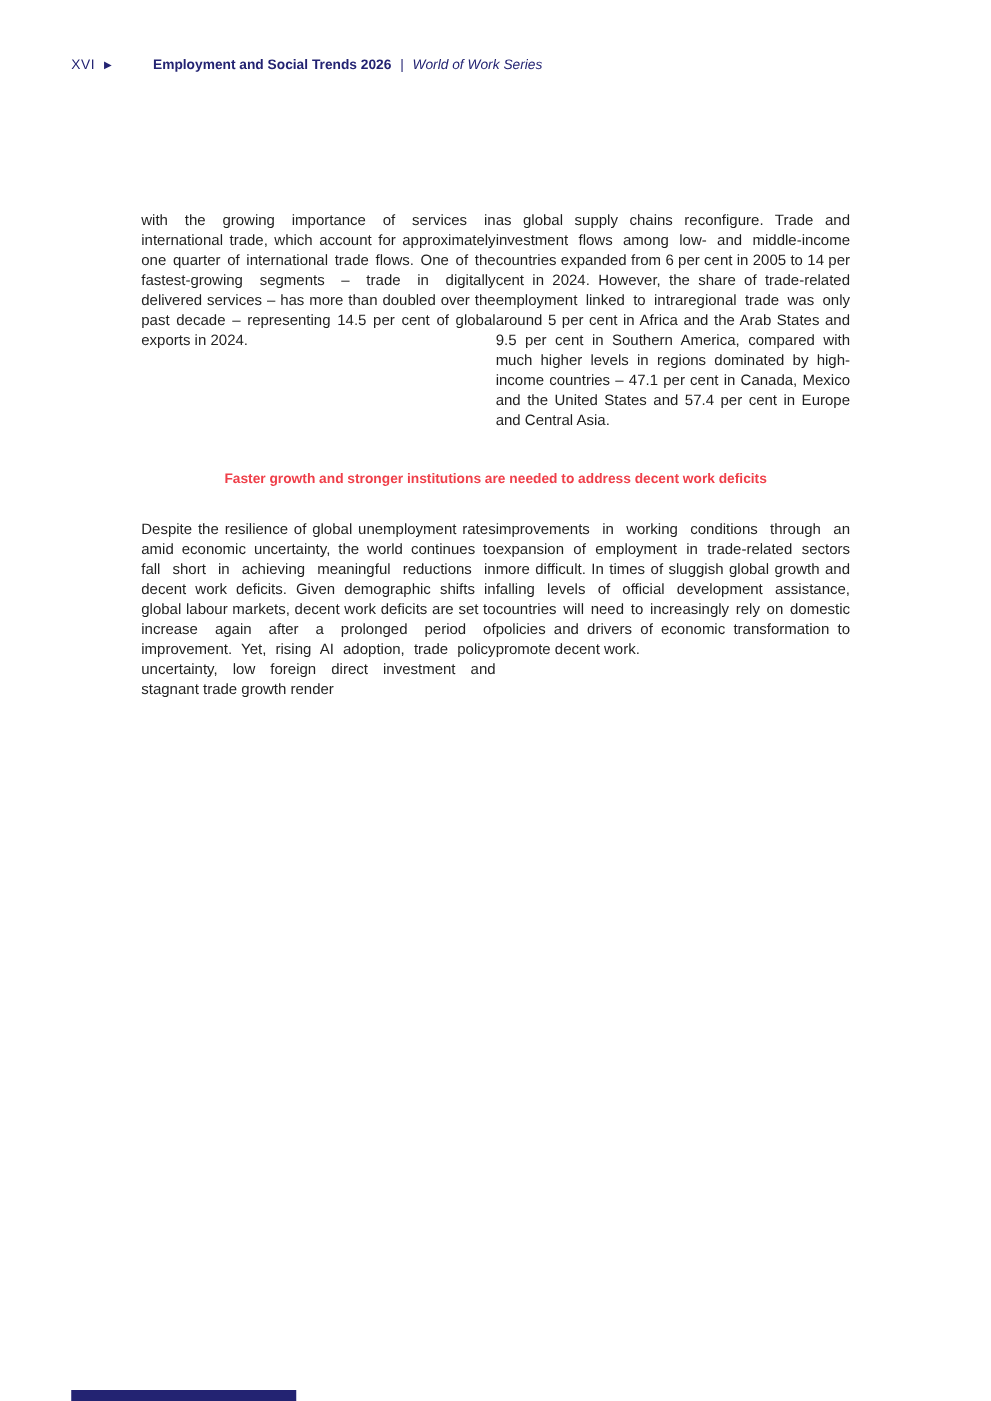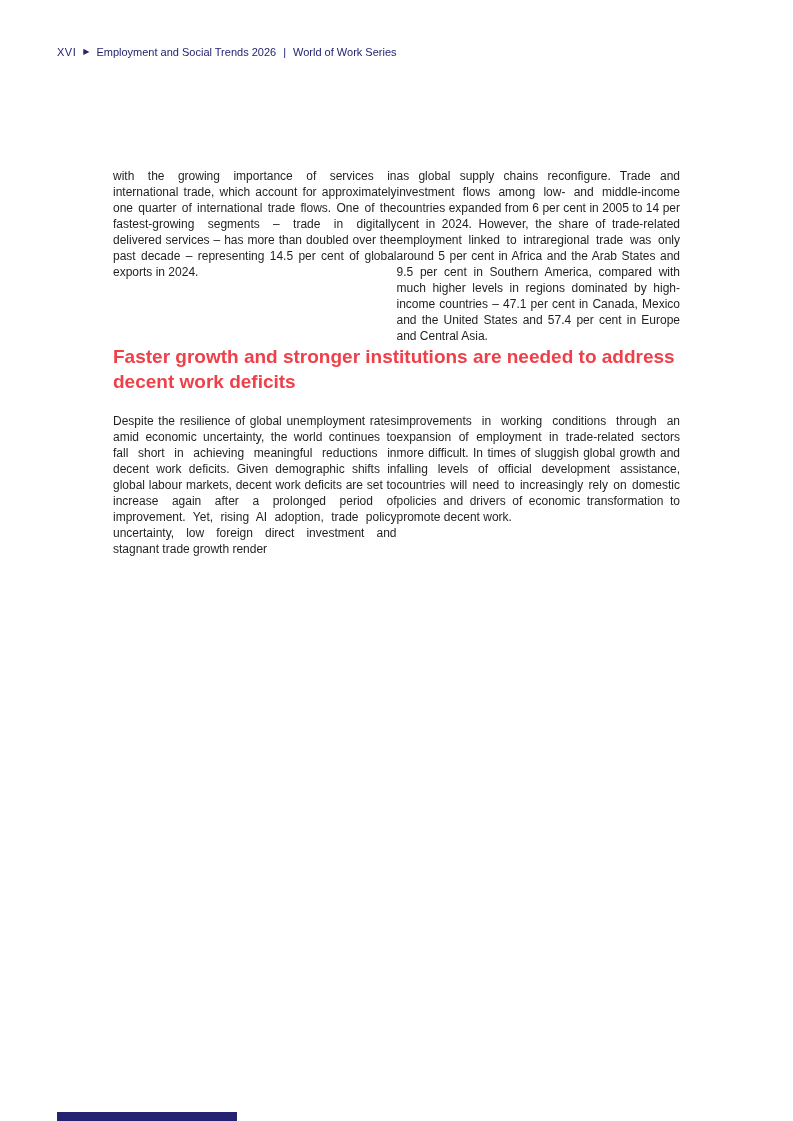--- a/index.html
+++ b/index.html
@@ -30,23 +30,23 @@
     white-space: nowrap;
   }
   .page-num { letter-spacing: 0.5px; }
   .arrow-icon {
     font-size: 8px;
     align-self: center;
     position: relative;
     top: -1px;
     color: var(--header-blue, #232372);
   }
-  .header-title { font-weight: normal; }
+  .header-title { font-weight: bold; margin-left: 26px; }
   .header-sep { font-weight: normal; }
-  .header-subtitle { font-weight: normal; }
+  .header-subtitle { font-weight: normal; font-style: italic; }
 
   
   .content {
     position: absolute;
     top: 168px;
     left: 113px;
     width: 567px;
     color: #1f1f1f;
   }
 
@@ -60,25 +60,26 @@
     font-size: 12px;
     line-height: 16px;
     hyphens: auto;
     -webkit-hyphens: auto;
   }
   .para + .para { margin-top: 9px; }
   .bold, .lead-bold { font-weight: normal; }
 
   .red-heading {
     color: var(--heading-red, #ef3f49);
-    font-size: 19px;
+    font-size: 11px;
     line-height: 25px;
     font-weight: bold;
+    margin-top: 27px;
     margin-bottom: 19px;
-    text-align: left;
+    text-align: center;
   }
 
   
   .footer-block {
     position: absolute;
     left: 57px;
     bottom: 0;
     width: 180px;
     height: 9px;
     background: var(--footer-navy, #232372);

